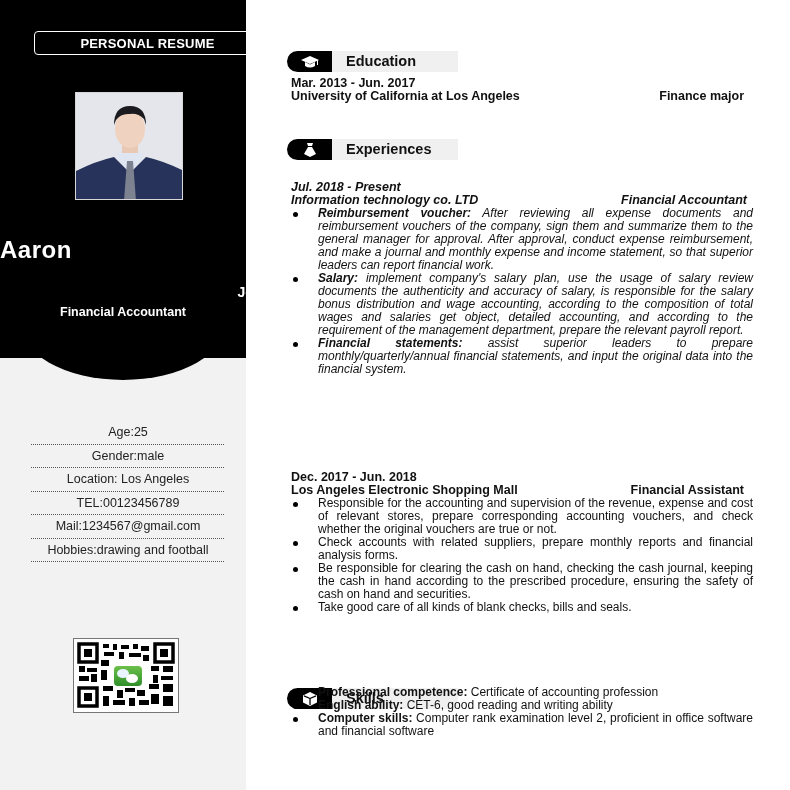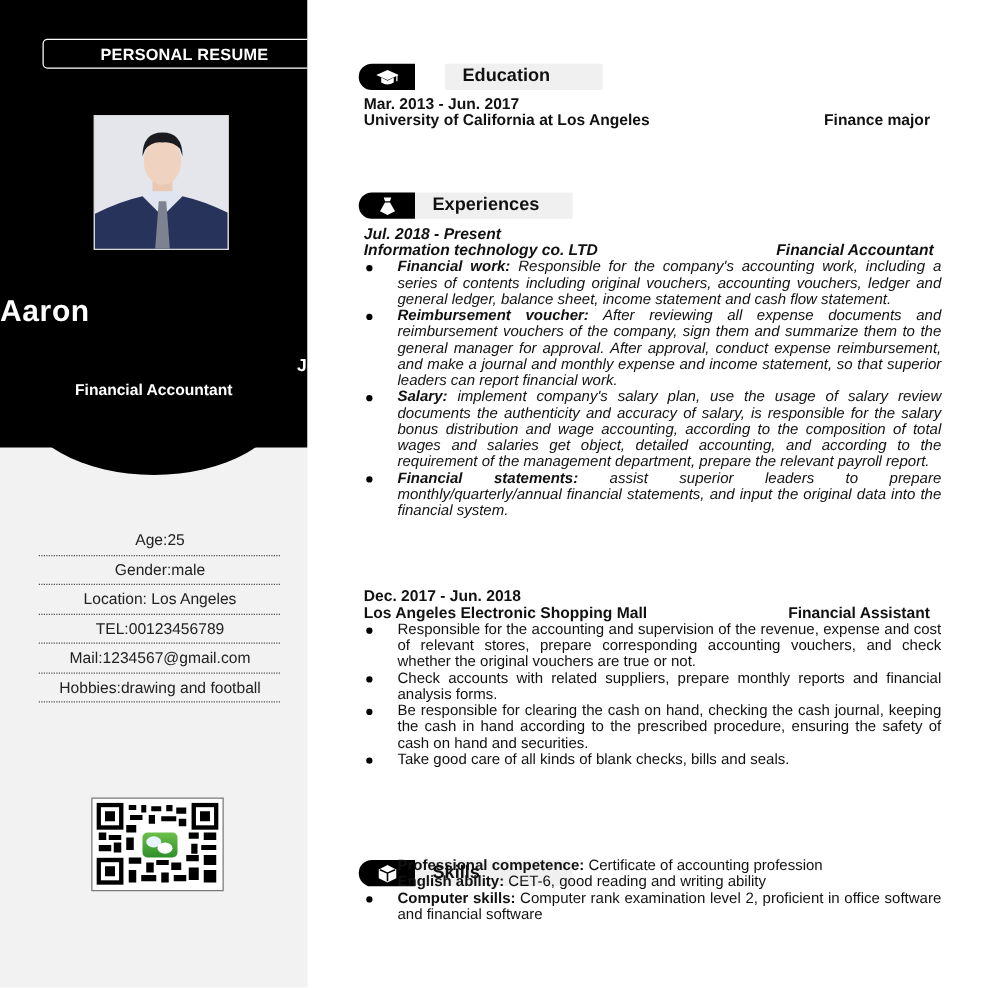--- a/index.html
+++ b/index.html
@@ -159,57 +159,56 @@
           <rect x="74" y="52" width="8" height="10"></rect>
         <rect x="86" y="54" width="10" height="10"></rect>
       </g>
     </svg>
     <div class="qr-logo"></div>
   </div>
 </div>
 
 <div class="main">
 
-  <div class="section-header" style="top:51px;gap:24px;">
+  <div class="section-header" style="top:51px;">
     <div class="section-icon-box">
       <svg width="20" height="14" viewBox="0 0 20 14">
         <path d="M10 1 L19 5 L10 9 L1 5 Z" fill="#fff"></path>
         <path d="M5 7 L5 11 Q10 14 15 11 L15 7 L10 9.5 Z" fill="#fff"></path>
         <rect x="17" y="5" width="1" height="5" fill="#fff"></rect>
       </svg>
     </div>
     <div class="section-title-box">Education</div>
   </div>
 
   <div class="block" style="top:77px;">
     <div class="bold-line">Mar. 2013 - Jun. 2017</div>
     <div class="bold-line row-split">
       <span>University of California at Los Angeles</span>
       <span>Finance major</span>
     </div>
   </div>
 
-  <div class="section-header" style="top:154px;align-items:flex-end;">
+  <div class="section-header" style="top:139px;align-items:flex-end;">
     <div class="section-icon-box">
       <svg width="14" height="16" viewBox="0 0 14 16">
         <path d="M4 1 L10 1 L9 4 L5 4 Z" fill="#fff"></path>
         <path d="M5 5 L9 5 L13 12 L7 15 L1 12 Z" fill="#fff"></path>
       </svg>
     </div>
     <div class="section-title-box">Experiences</div>
   </div>
 
   <div class="block" style="top:181px;font-style:italic;">
     <div class="bold-line">Jul. 2018 - Present</div>
     <div class="bold-line row-split">
       <span>Information technology co. LTD</span>
       <span style="padding-right:6px;">Financial Accountant</span>
     </div>
     <ul class="bullets">
-      <li><b>Financial work:</b><span> Responsible for the company's accounting work, including a series of contents including original vouchers, accounting vouchers, ledger and general ledger, balance sheet, income statement and cash flow statement.</span></li>
       <li><b>Reimbursement voucher:</b><span> After reviewing all expense documents and reimbursement vouchers of the company, sign them and summarize them to the general manager for approval. After approval, conduct expense reimbursement, and make a journal and monthly expense and income statement, so that superior leaders can report financial work.</span></li>
       <li><b>Salary:</b><span> implement company's salary plan, use the usage of salary review documents the authenticity and accuracy of salary, is responsible for the salary bonus distribution and wage accounting, according to the composition of total wages and salaries get object, detailed accounting, and according to the requirement of the management department, prepare the relevant payroll report.</span></li>
       <li><b>Financial statements:</b><span> assist superior leaders to prepare monthly/quarterly/annual financial statements, and input the original data into the financial system.</span></li>
     </ul>
   </div>
 
   <div class="block" style="top:471px;">
     <div class="bold-line">Dec. 2017 - Jun. 2018</div>
     <div class="bold-line row-split">
       <span>Los Angeles Electronic Shopping Mall</span>

